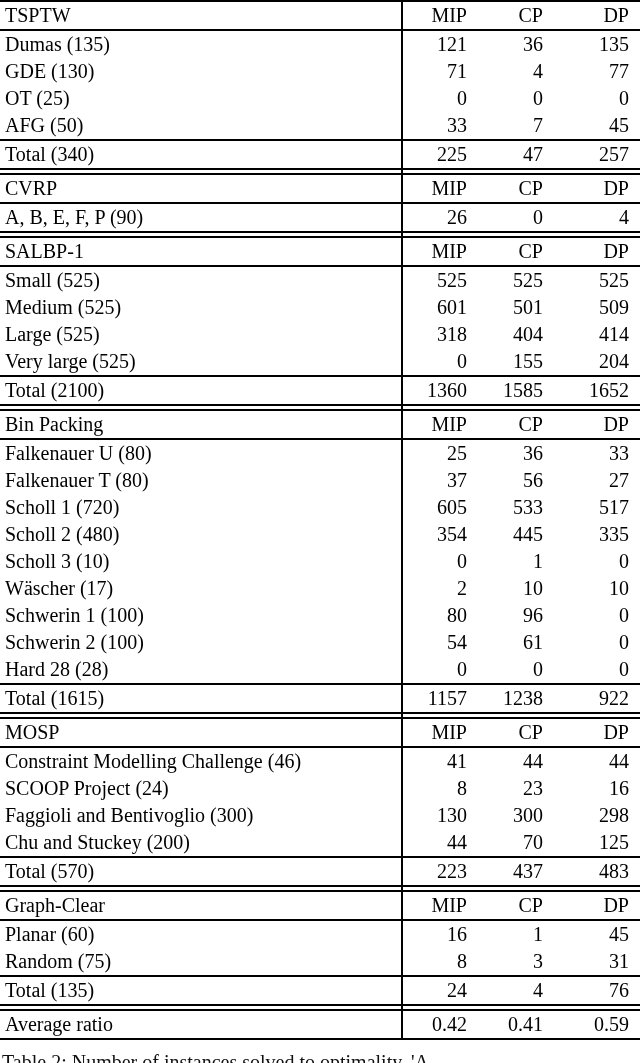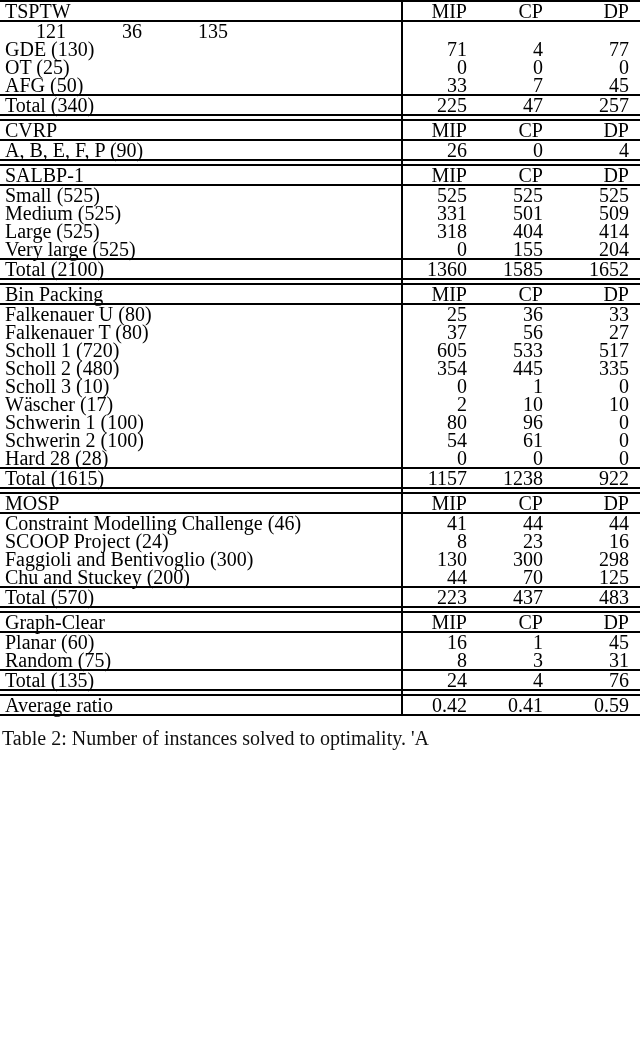--- a/index.html
+++ b/index.html
@@ -9,21 +9,21 @@
     height: 1063px;
     background: #ffffff;
     color: #000000;
     font-family: "Liberation Serif", "DejaVu Serif", serif;
     overflow: hidden;
   }
   .tbl { position: relative; width: 640px; }
   .row {
     display: flex;
     align-items: center;
-    height: 18px;
+    height: 27px;
     font-size: 20px;
     line-height: 27px;
   }
   .lab {
     width: 396px;
     padding-left: 5px;
     white-space: nowrap;
     overflow: hidden;
   }
   .val { text-align: right; white-space: nowrap; }
@@ -57,20 +57,21 @@
   <div class="tbl" id="table-root">
       <div class="hr1"></div>
       <div class="row">
         <div class="lab">TSPTW</div>
         <div class="val c1">MIP</div>
         <div class="val c2">CP</div>
         <div class="val c3">DP</div>
       </div>
       <div class="hr1"></div>
       <div class="row">
+        <div class="lab">Dumas (135)</div>
         <div class="val c1">121</div>
         <div class="val c2">36</div>
         <div class="val c3 b">135</div>
       </div>
       <div class="row">
         <div class="lab">GDE (130)</div>
         <div class="val c1">71</div>
         <div class="val c2">4</div>
         <div class="val c3 b">77</div>
       </div>
@@ -116,21 +117,21 @@
       </div>
       <div class="hr1"></div>
       <div class="row">
         <div class="lab">Small (525)</div>
         <div class="val c1 b">525</div>
         <div class="val c2 b">525</div>
         <div class="val c3 b">525</div>
       </div>
       <div class="row">
         <div class="lab">Medium (525)</div>
-        <div class="val c1 b">331</div>
+        <div class="val c1 b">601</div>
         <div class="val c2">501</div>
         <div class="val c3">509</div>
       </div>
       <div class="row">
         <div class="lab">Large (525)</div>
         <div class="val c1">318</div>
         <div class="val c2">404</div>
         <div class="val c3 b">414</div>
       </div>
       <div class="row">

